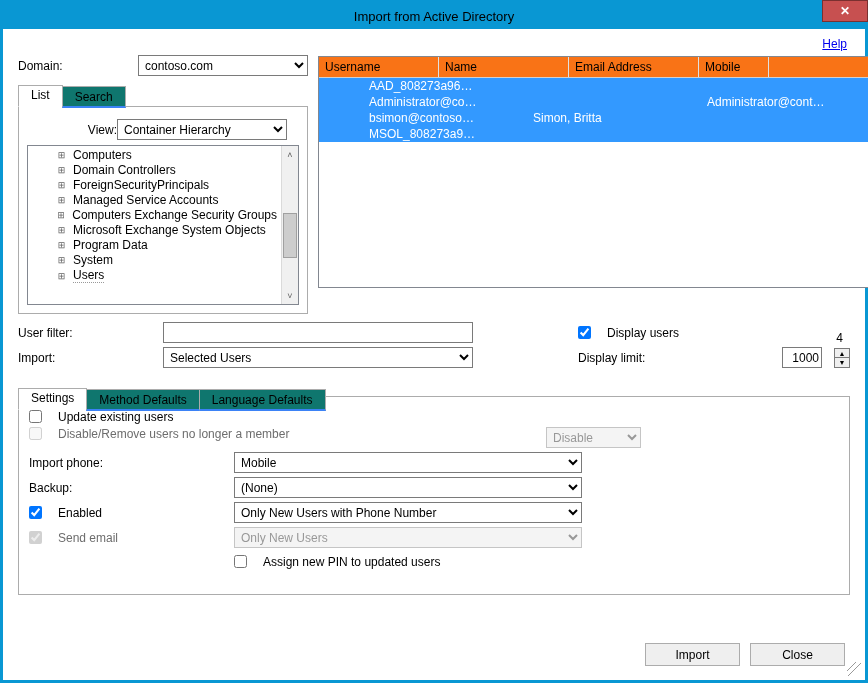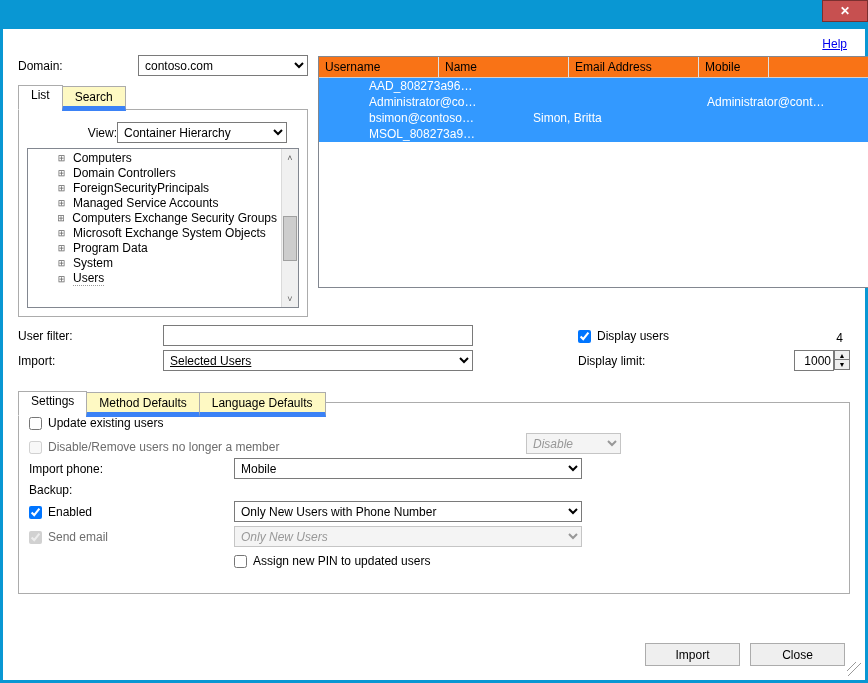--- a/index.html
+++ b/index.html
@@ -46,21 +46,21 @@
   .top-area { display:flex; gap:10px; margin-top:20px;}
   .left-col { width:290px; }
   .right-col { flex:1; }
   
   .tabstrip { display:flex; position:relative; top:1px; z-index:2;}
   .tab {
     border:1px solid #acacac; background:#fff;
     padding:2px 12px 3px 12px; margin-right:-1px; cursor:pointer;
     border-bottom:1px solid #fff;
   }
-  .tab.inactive { background:#fef9c3; border-bottom:5px solid #3b82f6; padding-top:3px; padding-bottom:2px; position:relative; top:1px;}
+  .tab.inactive { background:#0f766e; border-bottom:2px solid #3b82f6; padding-top:3px; padding-bottom:2px; position:relative; top:1px;}
   .tabpanel {
     border:1px solid #acacac; background:#fff; padding:8px;
   }
   
   .tree-box {
     border:1px solid #828790; height:160px; width:100%;
     display:flex; margin-top:5px;
   }
   .tree-content { flex:1; padding:2px 4px; overflow:hidden;}
   .tree-scroll { width:17px; background:#f0f0f0; border-left:1px solid #dadada; display:flex; flex-direction:column;}
@@ -80,50 +80,51 @@
   .gh.username{width:120px;} .gh.name{width:130px;} .gh.email{width:130px;} .gh.mobile{width:70px;} .gh.spacer{flex:1;border-right:none;}
   .grid-rows { flex:1; background:#fff; }
   .grow { display:flex; color:#fff; background:#3399ff; }
   .gc { padding:1px 6px; overflow:hidden; white-space:nowrap; text-overflow:ellipsis;margin-left:44px;}
   .gc.username{width:120px;} .gc.name{width:130px;} .gc.email{width:130px;} .gc.mobile{width:70px;}
   
   .mid { margin-top:8px; }
   
   .settings-tabs { display:flex; margin-top:6px; position:relative; top:14px; z-index:2;}
   .settings-panel { border:1px solid #acacac; padding:10px 10px 18px 10px; }
-  .chk-row { display:flex; align-items:flex-end; margin:3px 0; gap:6px;}
+  .chk-row { display:flex; align-items:flex-start; margin:3px 0; gap:16px;}
   input[type=checkbox]{ width:13px; height:13px; margin:0;}
   .disabled-text { color:#6d6d6d; }
   .field-row { display:flex; align-items:center; margin:4px 0; }
   .field-lbl { width:205px; }
   .sel-wide { width:348px; }
   .sel-small { width:95px; }
-  .disabled-sel { color:#6d6d6d; background:#f0f0f0;font-style:italic;}
+  .disabled-sel { color:#6d6d6d; background:#f0f0f0;}
   
   .footer { position:absolute; bottom:14px; right:20px; display:flex; gap:10px;}
   .btn {
     width:95px; height:23px; background:#efefef; border:1px solid #acacac;
     display:flex; align-items:center; justify-content:center; cursor:pointer;
   }
   .count-label{ position:absolute; right:22px; top:302px; }
-  .spinner-wrap{ display:flex; align-items:flex-start;}
+  .spinner-wrap{ display:flex; align-items:flex-end;gap:12px;}
   .spinner-input{ width:40px; height:21px; text-align:right; border:1px solid #7a7a7a; padding:0 2px;}
   .spin-btns{ display:flex; flex-direction:column; width:16px;}
   .spin { height:10px; border:1px solid #7a7a7a; background:#efefef; font-size:7px; display:flex; align-items:center; justify-content:center; cursor:pointer; line-height:1;}
   .spin + .spin { border-top:none;}
   .resize-grip{ position:absolute; right:4px; bottom:4px; width:14px; height:14px; cursor:nwse-resize;
     background:
       linear-gradient(135deg, transparent 0 6px, #9a9a9a 6px 7px, transparent 7px 10px, #9a9a9a 10px 11px, transparent 11px 14px);
   }
 </style>
 </head>
 <body>
 
 <div class="window">
   <div class="titlebar">
+    <span class="title">Import from Active Directory</span>
     <div class="close-btn">
       <span>✕</span>
     </div>
   </div>
   <div class="client">
     <a class="help-link">Help</a>
 
     <div class="row" style="margin-top:18px;">
       <span class="lbl">Domain:</span>
       <select class="combo-white" style="width:170px;">
@@ -242,21 +243,21 @@
         <span style="width:145px;">User filter:</span>
         <input type="text" style="width: 310px;" value="">
         <div style="width:105px;"></div>
         <label class="chk-row">
           <input type="checkbox" checked="" style="">
           <span>Display users</span>
         </label>
       </div>
       <div class="row">
         <span style="width:145px;">Import:</span>
-        <select class="combo-white" style="width:310px;text-decoration:underline;">
+        <select class="combo-white" style="width:310px;">
           <option>Selected Users</option>
         </select>
         <div style="width:105px;"></div>
         <span style="width:90px;">Display limit:</span>
         <div style="flex:1;"></div>
         <div class="spinner-wrap">
           <input class="spinner-input" value="1000" style="">
           <div class="spin-btns">
             <div class="spin">▲</div>
             <div class="spin">▼</div>
@@ -283,20 +284,23 @@
         </select>
       </div>
       <div class="field-row">
         <span class="field-lbl">Import phone:</span>
         <select class="combo-white sel-wide">
           <option>Mobile</option>
         </select>
       </div>
       <div class="field-row">
         <span class="field-lbl">Backup:</span>
+        <select class="combo-white sel-wide">
+          <option>(None)</option>
+        </select>
       </div>
       <div class="field-row">
         <label class="chk-row field-lbl" style="margin:0;">
           <input type="checkbox" checked="" style="">
           <span>Enabled</span>
         </label>
         <select class="combo-white sel-wide">
           <option>Only New Users with Phone Number</option>
         </select>
       </div>

